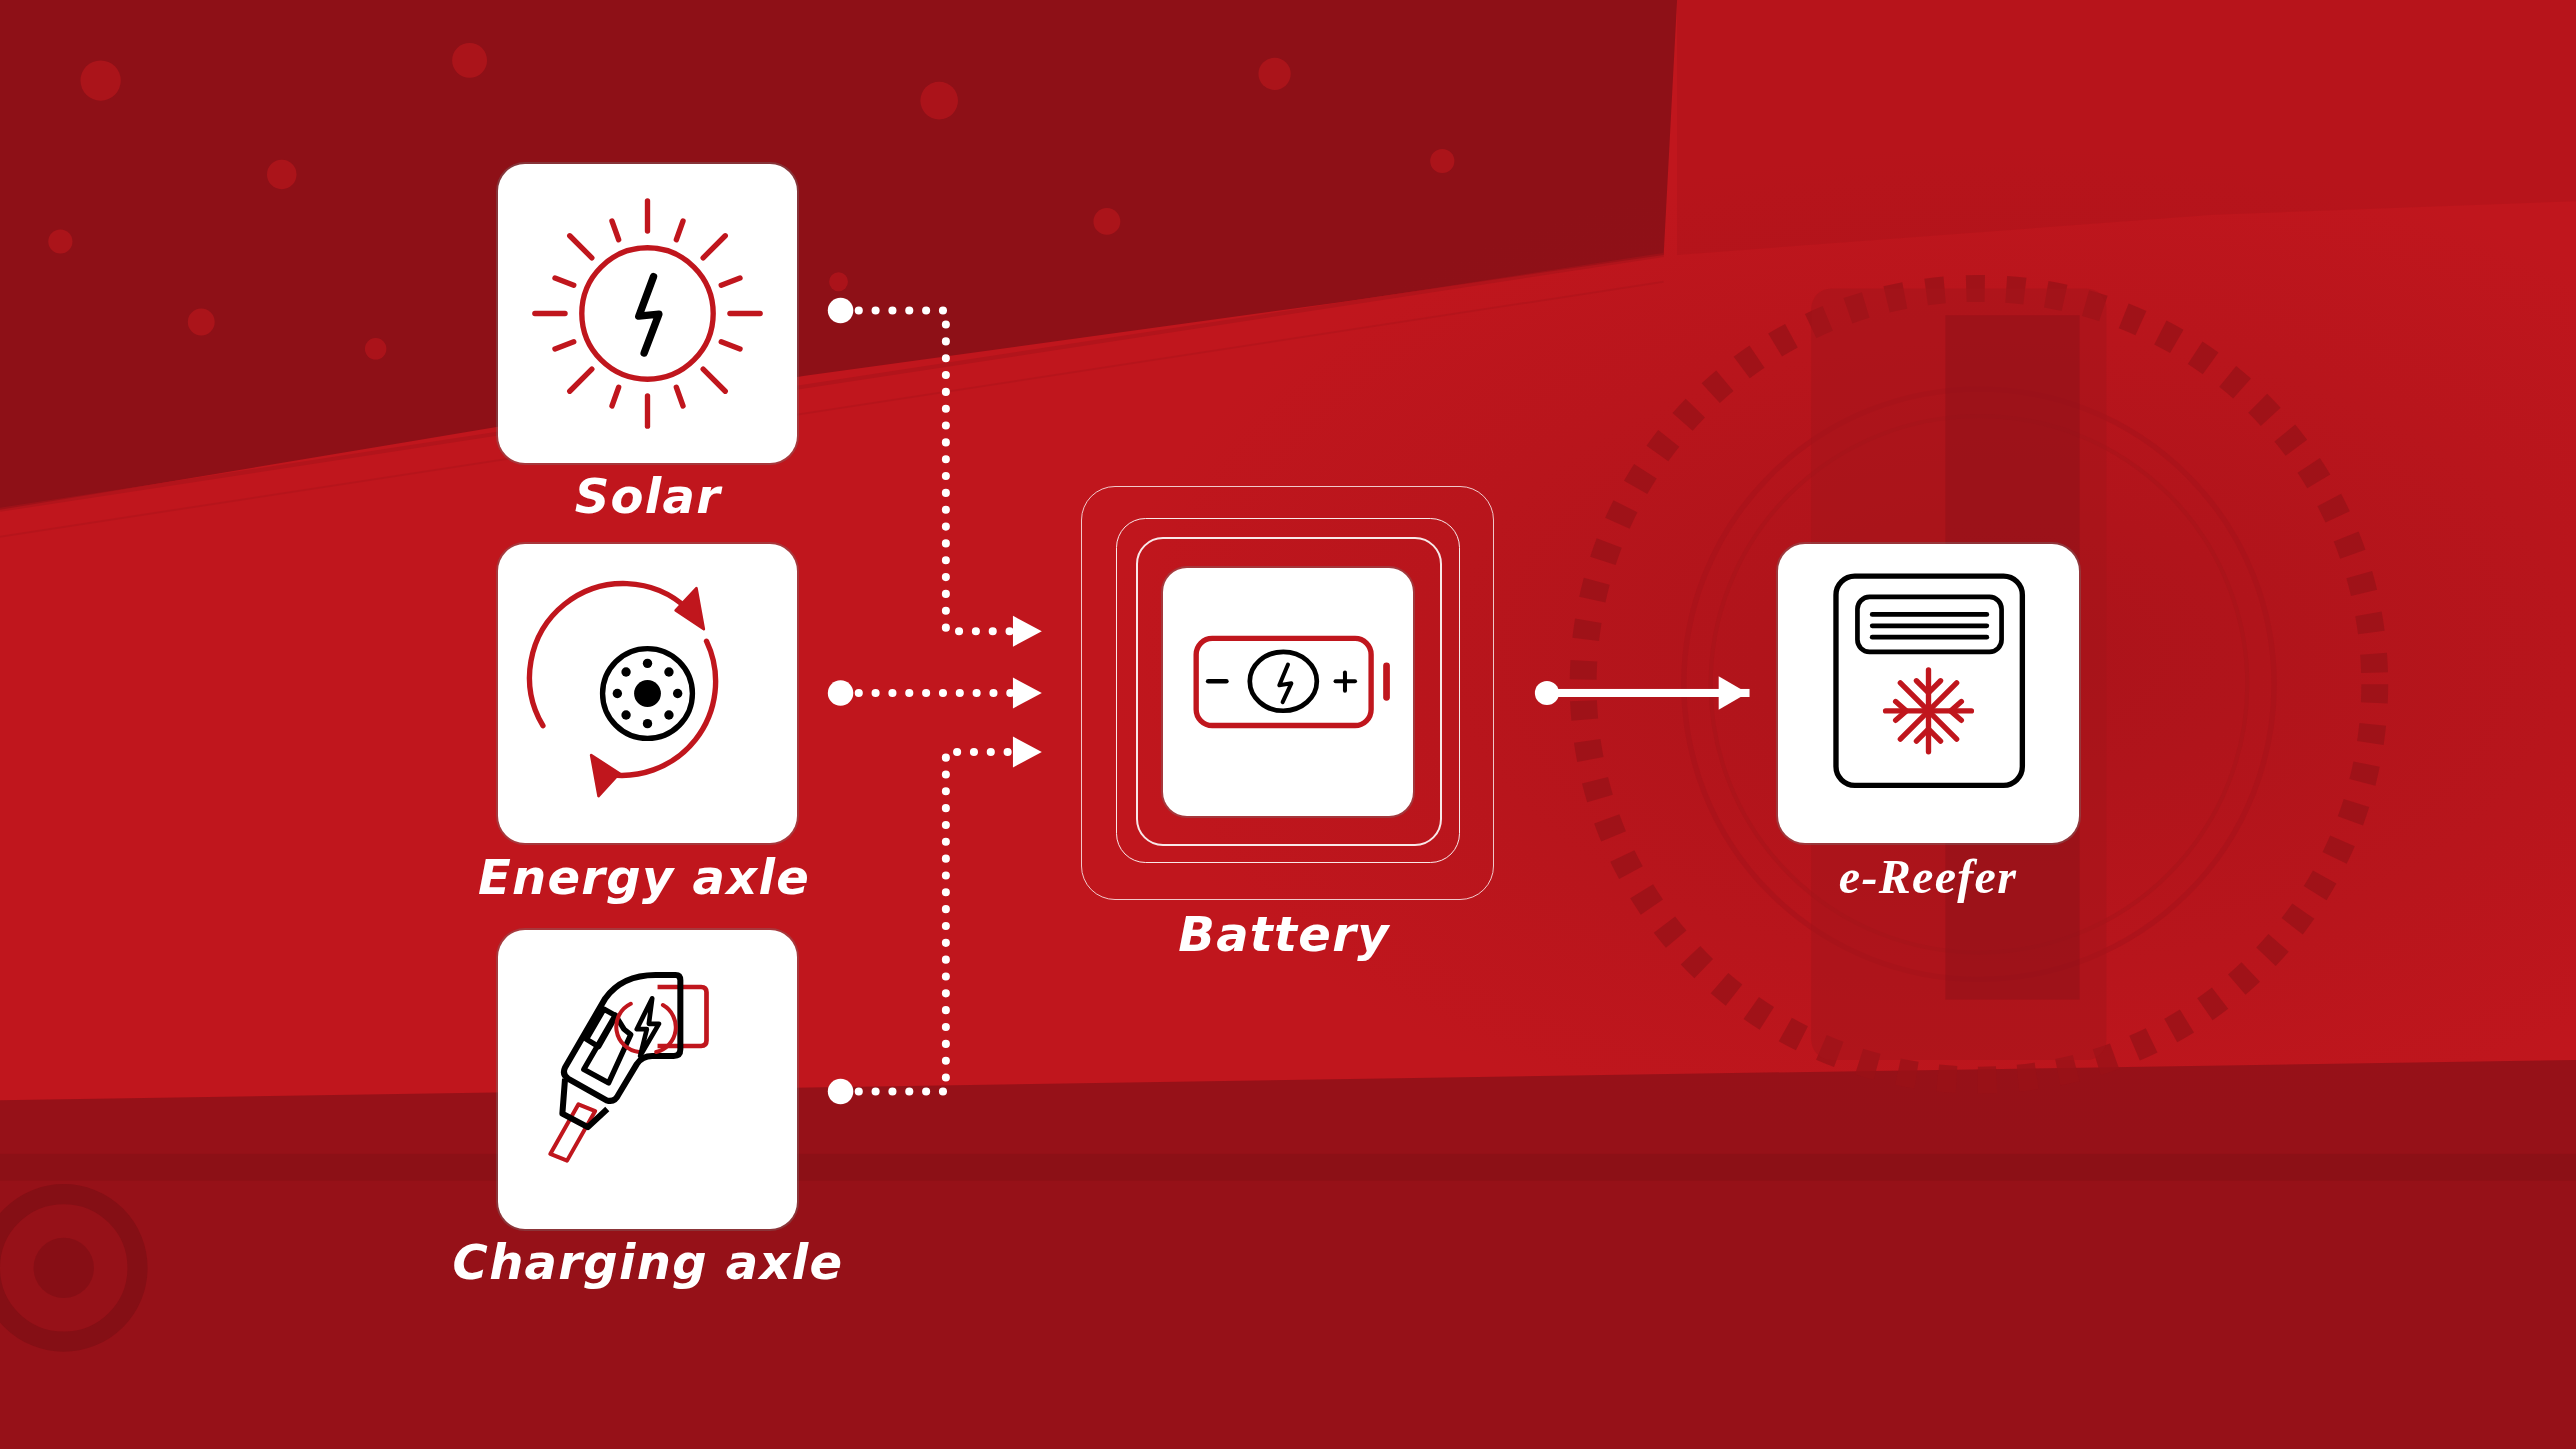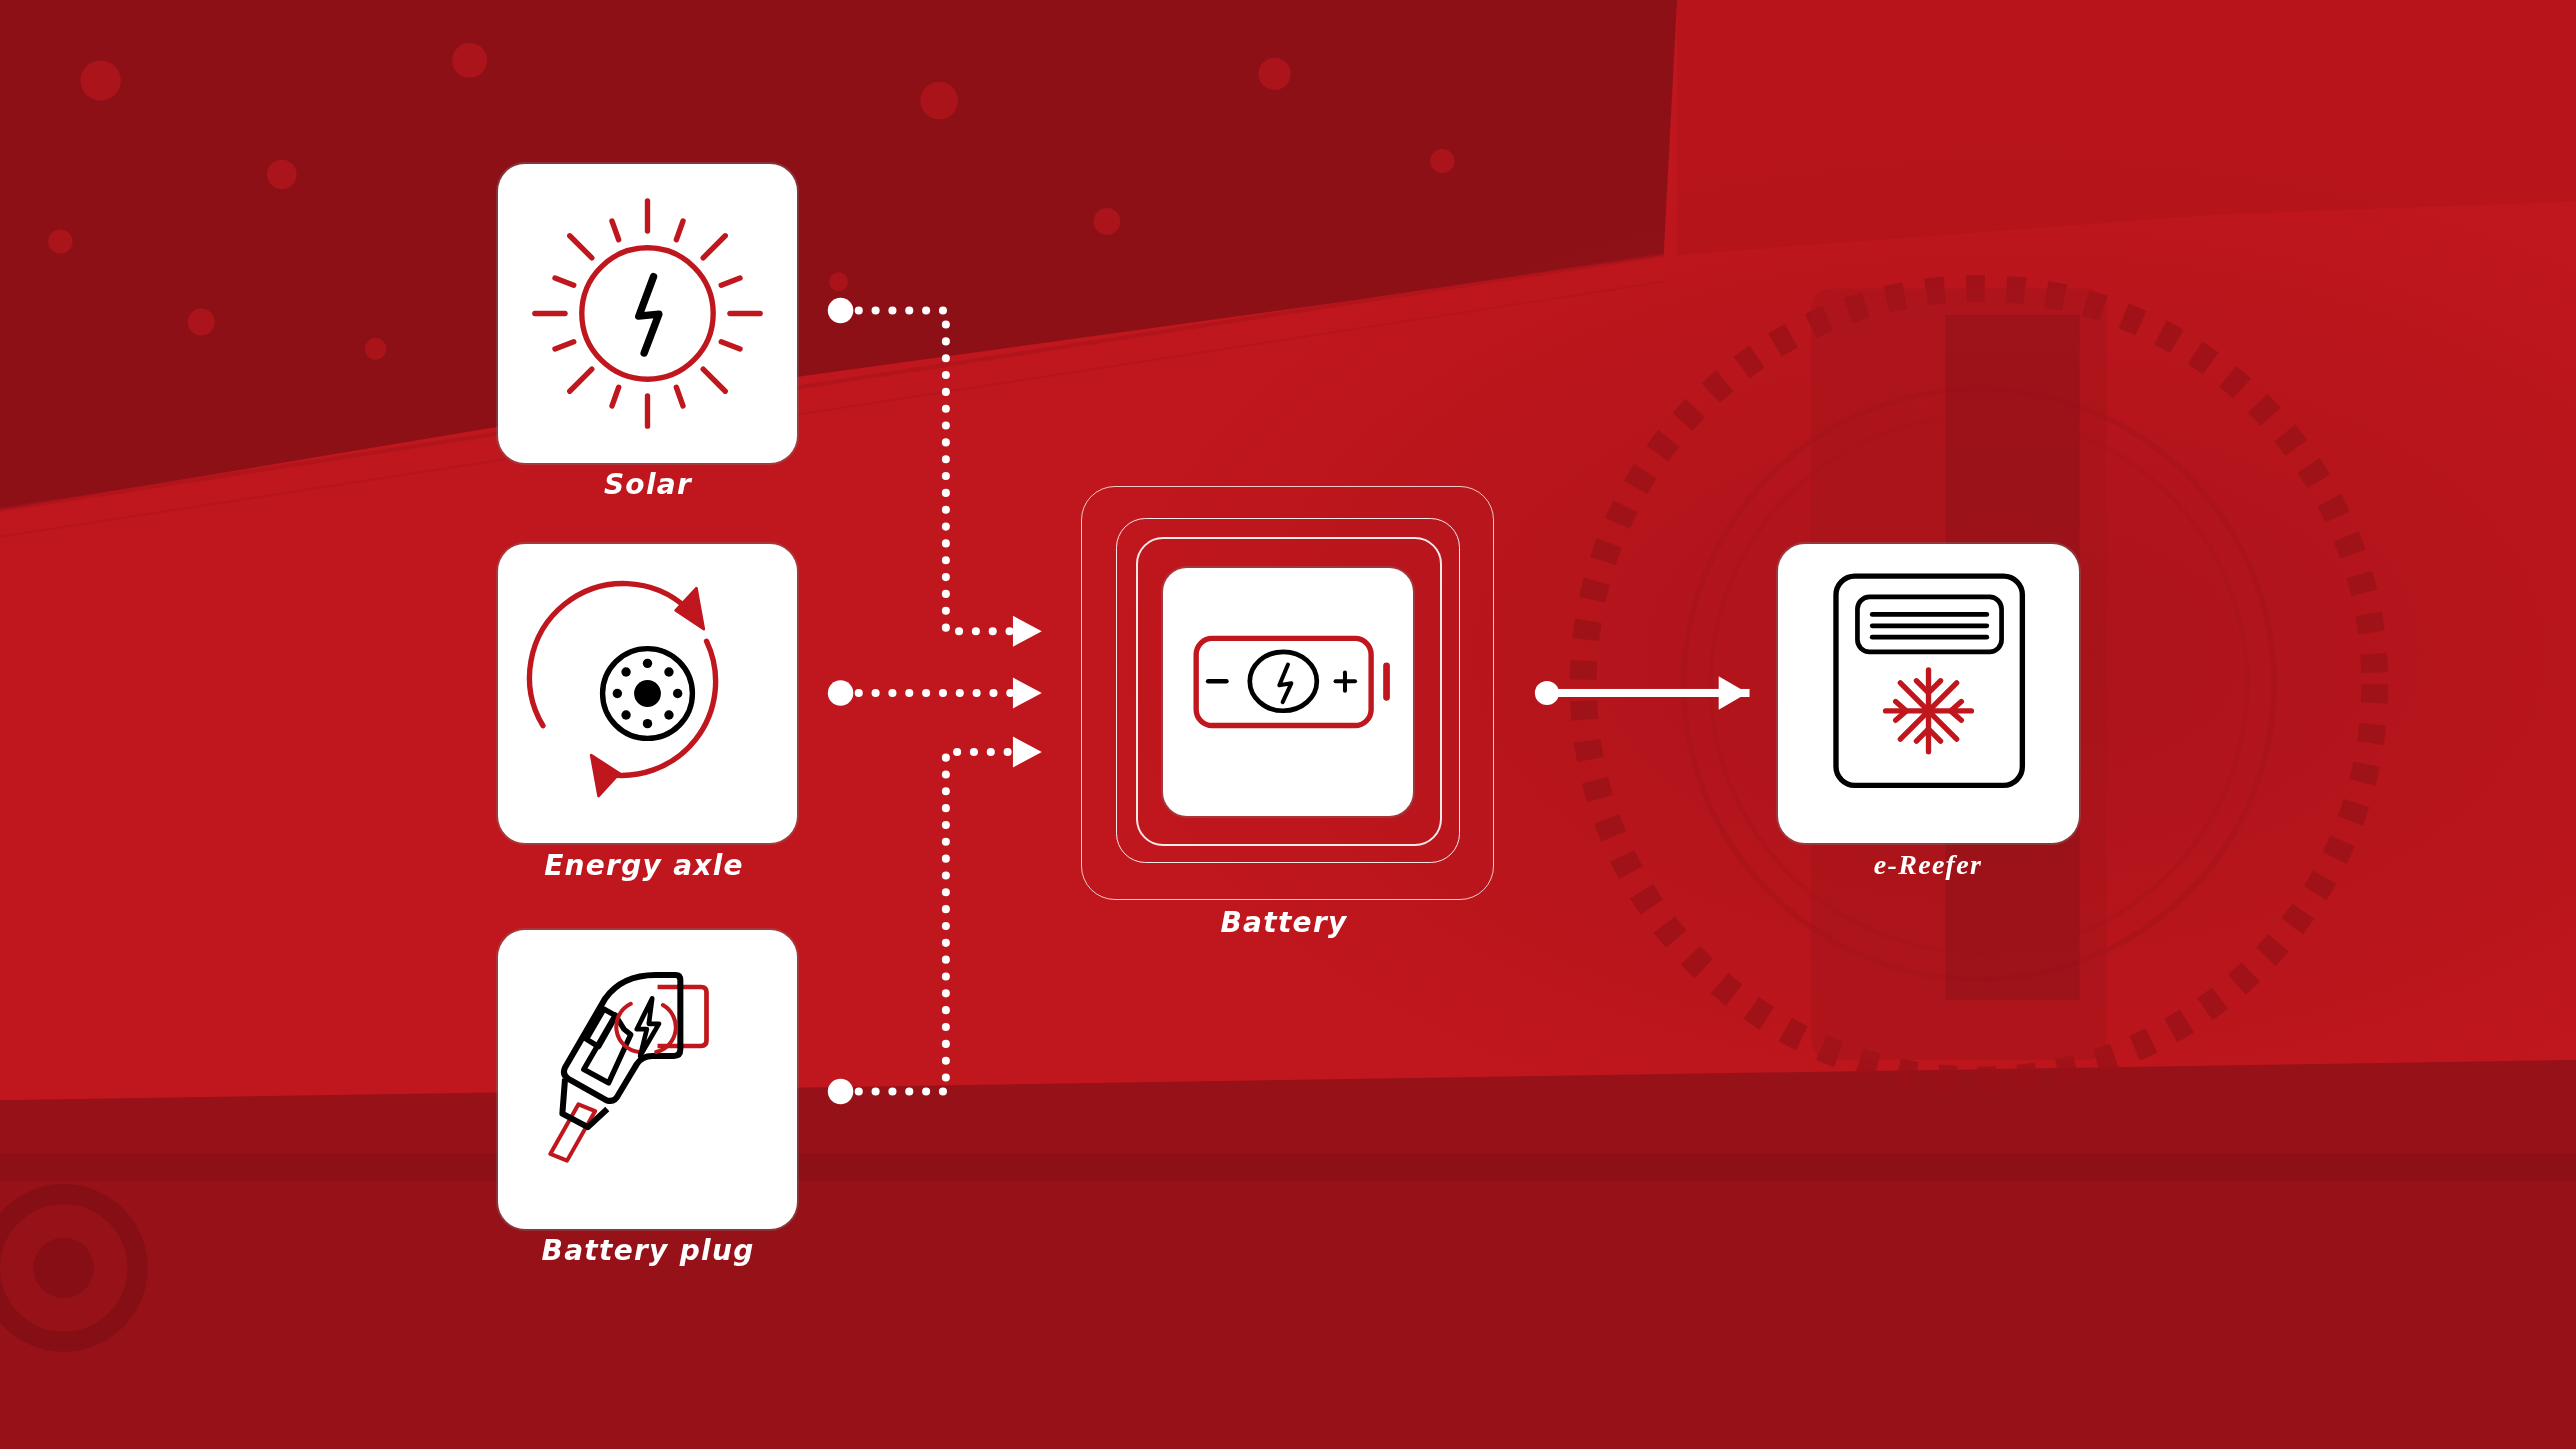--- a/index.html
+++ b/index.html
@@ -1,19 +1,19 @@
 <!DOCTYPE html>
 <html style="font-size:10.7px"><head>
 <meta charset="utf-8">
 <style>
   html, body { margin:0; padding:0; }
   body { width:2576px; height:1449px; overflow:hidden; position:relative; background:#c0161d; font-family:"DejaVu Sans", sans-serif; }
   .bg { position:absolute; inset:0; }
   .tile { position:absolute; background:#fff; border-radius:27px; box-shadow:0 0 0 2px rgba(120,120,120,0.35); }
-  .label { position:absolute; color:#fff; font-style:italic; font-weight:bold; font-size:28px; text-align:center; width:470px; letter-spacing:1.3px; }
+  .label { position:absolute; color:#fff; font-style:italic; font-weight:bold; font-size:48px; text-align:center; width:470px; letter-spacing:1.3px; }
   .frame { position:absolute; border:2px solid rgba(255,255,255,0.9); border-radius:34px; }
   svg.icon { position:absolute; left:0; top:0; width:100%; height:100%; }
 </style>
 </head>
 <body>
 
 <svg class="bg" viewBox="0 0 3840 2160" preserveAspectRatio="none">
   <defs>
     <radialGradient id="glow" cx="0.78" cy="0.45" r="0.35">
       <stop offset="0" stop-color="#9a1118" stop-opacity="0.55"></stop>
@@ -132,21 +132,21 @@
     <path d="M78 334 L120 260 L145 270 L103 344 Z" stroke="#c0161d" stroke-width="6" fill="none" stroke-linejoin="round"></path>
     <path d="M265 67 Q272 67 272 75 V178 Q272 188 262 188 H230 Q215 188 207 200 L180 245 Q174 258 162 254 L105 222 Q95 216 100 205 L160 102 Q185 67 235 67 Z" stroke="#000" stroke-width="9" fill="none" stroke-linejoin="round"></path>
     <path d="M100 222 L96 274 L134 294 L163 267" stroke="#000" stroke-width="9" fill="none" stroke-linejoin="round"></path>
     <path d="M158 118 L132 163 L150 174 L176 128 Z" stroke="#000" stroke-width="8" fill="none" stroke-linejoin="round"></path>
     <path d="M128 208 L175 127 L188 148 L198 156 L165 228 Z" stroke="#000" stroke-width="8" fill="none" stroke-linejoin="round"></path>
     <path d="M198 110 A38 38 0 0 0 210 182" stroke="#c0161d" stroke-width="6" fill="none" stroke-linecap="round"></path>
     <path d="M246 112 A38 38 0 0 1 236 182" stroke="#c0161d" stroke-width="6" fill="none" stroke-linecap="round"></path>
     <path d="M230 102 L207 148 L222 148 L212 188 L240 140 L225 140 Z" stroke="#000" stroke-width="7" fill="none" stroke-linejoin="round"></path>
   </svg>
 </div>
-<div class="label" style="left:413px;top:1234px;">Battery plug</div>
+<div class="label" style="left:413px;top:1234px;">Charging axle</div>
 
 <div class="frame" style="left:1081px;top:486px;width:411px;height:412px;border-width:1.3px;opacity:0.85;"></div>
 <div class="frame" style="left:1116px;top:518px;width:342px;height:343px;border-width:1.3px;border-radius:29.5px;"></div>
 <div class="frame" style="left:1136px;top:537px;width:302px;height:305px;border-width:2px;border-radius:27px;"></div>
 <div class="tile" style="left:1163px;top:568px;width:250px;height:248px;border-radius:24px;">
   <svg class="icon" viewBox="0 0 372 370">
     <rect x="49" y="105" width="261" height="130" rx="24" stroke="#c0161d" stroke-width="8" fill="none"></rect>
     <line x1="333" y1="146" x2="333" y2="193" stroke="#c0161d" stroke-width="10" stroke-linecap="round"></line>
     <line x1="67" y1="169" x2="94" y2="169" stroke="#000" stroke-width="7" stroke-linecap="round"></line>
     <line x1="257" y1="169" x2="286" y2="169" stroke="#000" stroke-width="6" stroke-linecap="round"></line>

